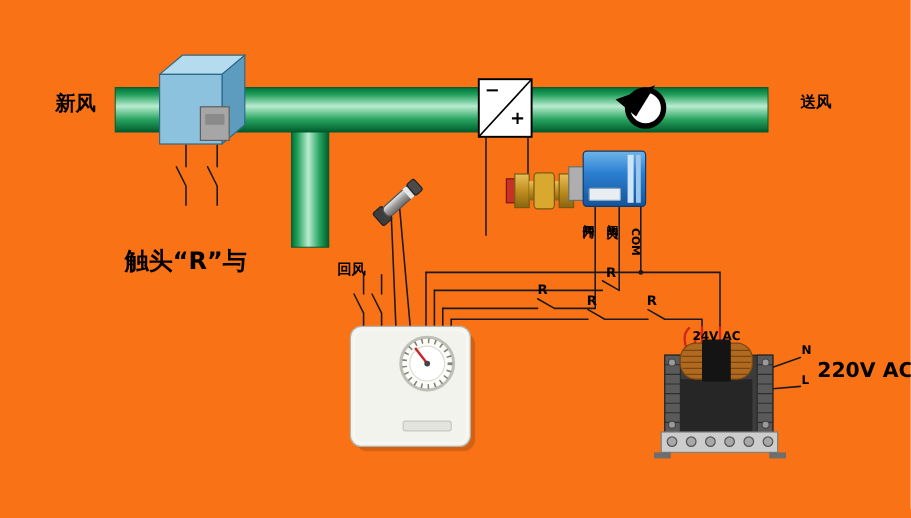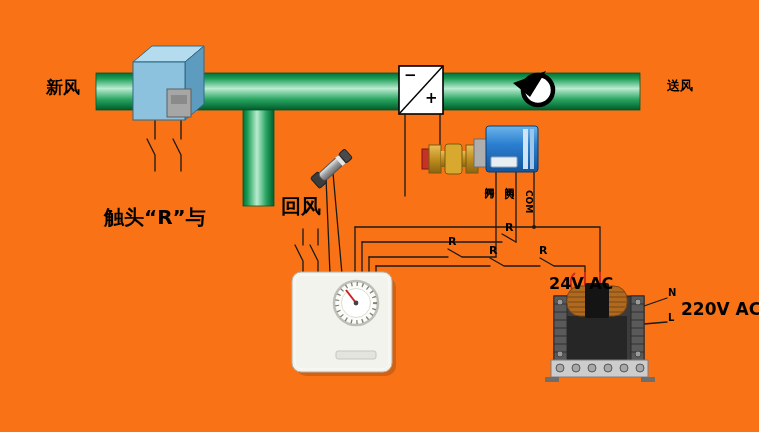--- a/index.html
+++ b/index.html
@@ -156,34 +156,34 @@
       <circle cx="608" cy="368" r="4" fill="#a8a8a8" stroke="#555555"></circle>
       <circle cx="624" cy="368" r="4" fill="#a8a8a8" stroke="#555555"></circle>
       <circle cx="640" cy="368" r="4" fill="#a8a8a8" stroke="#555555"></circle>
       <rect x="545" y="377" width="14" height="5" fill="#6e6e6e"></rect>
       <rect x="641" y="377" width="14" height="5" fill="#6e6e6e"></rect>
     </g>
   </svg>
 
   <div class="lbl b" style="left:46px;top:79px;font-size:17px">新风</div>
   <div class="lbl b" style="left:667px;top:79px;font-size:13px">送风</div>
-  <div class="lbl b" style="left:281px;top:196px;font-size:20px">回风</div>
+  <div class="lbl b" style="left:281px;top:218px;font-size:12px">回风</div>
 
   <div class="lbl b" style="left:104px;top:207px;font-size:20px">触头“R”与</div>
 
   <div class="lbl b" style="left:404px;top:68px;font-size:15px">−</div>
   <div class="lbl b" style="left:425px;top:91px;font-size:15px">+</div>
 
   <div class="vlabel" style="left:484px;top:179px">阀门开</div>
   <div class="vlabel" style="left:504px;top:179px">阀门关</div>
   <div class="vlabel-rot" style="left:524px;top:190px">COM</div>
 
   <div class="lbl b" style="left:448px;top:236px;font-size:11px">R</div>
   <div class="lbl b" style="left:505px;top:222px;font-size:11px">R</div>
   <div class="lbl b" style="left:489px;top:245px;font-size:11px">R</div>
   <div class="lbl b" style="left:539px;top:245px;font-size:11px">R</div>
 
-  <div class="lbl b" style="left:549px;top:276px;font-size:16px">24V AC</div>
+  <div class="lbl b" style="left:577px;top:276px;font-size:10px">24V AC</div>
   <div class="lbl b" style="left:681px;top:301px;font-size:17px">220V AC</div>
   <div class="lbl b" style="left:668px;top:288px;font-size:10px">N</div>
   <div class="lbl b" style="left:668px;top:313px;font-size:10px">L</div>
 
 </div>
 
 </body></html>

